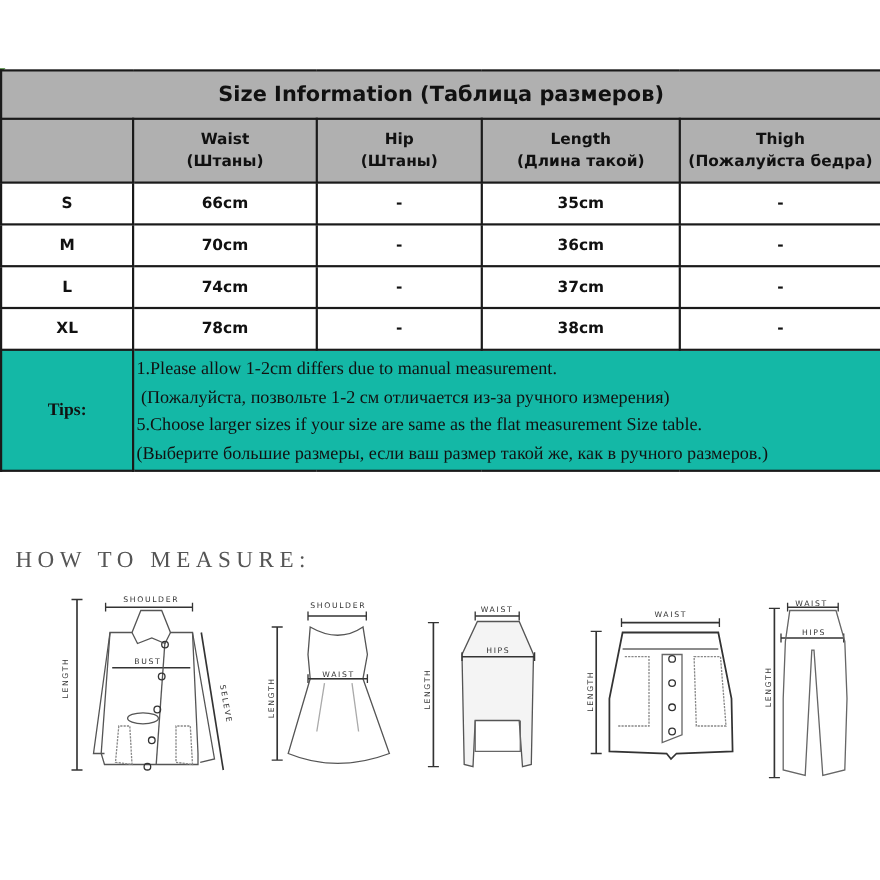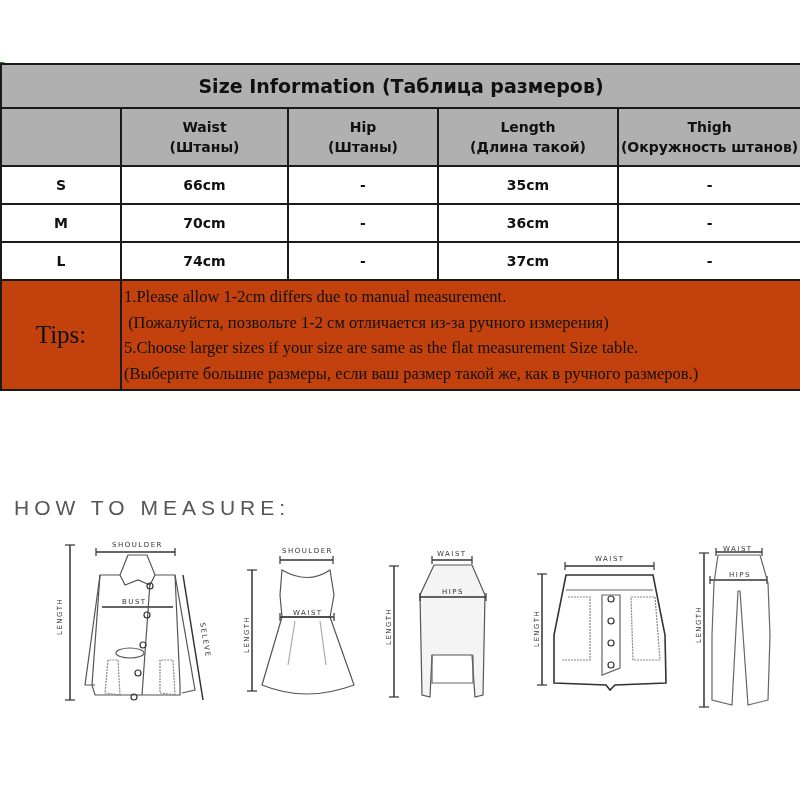--- a/index.html
+++ b/index.html
@@ -2,26 +2,26 @@
 <html><head>
 <meta charset="utf-8">
 <style>
   html, body { margin:0; padding:0; background:#ffffff; }
   body { width:800px; height:800px; position:relative; overflow:hidden; font-family:"DejaVu Sans", sans-serif; }
   .size-table { position:absolute; left:0; top:63px; width:800px; border-collapse:collapse; table-layout:fixed; }
   .size-table td, .size-table th { border:2px solid #1a1a1a; text-align:center; padding:0; color:#111; }
   .title-row th { background:#b0b0b0; height:42px; font-size:19px; font-weight:bold; }
   .head-row th { background:#b0b0b0; height:56px; font-size:14px; font-weight:bold; line-height:20px; }
   .data-row td { background:#fff; height:36px; font-size:14px; font-weight:bold; }
-  .tips-row td { background:#c2410c; height:108px; }
-  .tips-label { font-family:"Liberation Serif", serif; font-size:25px; font-weight:normal; }
+  .tips-row td { background:#14b8a6; height:108px; }
+  .tips-label { font-family:"Liberation Serif", serif; font-size:16px; font-weight:bold; }
   .tips-text { text-align:left !important; font-family:"Liberation Serif", serif; font-size:16.5px; line-height:25.5px; padding-left:2px !important; white-space:nowrap; overflow:hidden; }
   .tips-text div { display:block; }
   .corner-mark { position:absolute; left:0; top:62px; width:0; height:0; border-top:5px solid #3a7a2a; border-right:5px solid transparent; }
-  .measure-title { position:absolute; left:14px; top:496px; font-family:Liberation Sans, sans-serif; font-size:21px; letter-spacing:5px; color:#555; }
+  .measure-title { position:absolute; left:14px; top:496px; font-family:Liberation Serif, serif; font-size:21px; letter-spacing:5px; color:#555; }
   .illus { position:absolute; }
   .illus svg { display:block; }
   .lbl { font-family:"DejaVu Sans", sans-serif; font-size:7px; letter-spacing:1.5px; fill:#333; }
 </style>
 </head>
 <body>
 
 <div class="corner-mark"></div>
 
 <table class="size-table">
@@ -45,21 +45,21 @@
     <th>
           <div>Hip</div>
           <div>(Штаны)</div>
         </th>
     <th>
           <div>Length</div>
           <div>(Длина такой)</div>
         </th>
     <th>
           <div>Thigh</div>
-          <div>(Окружность штанов)</div>
+          <div>(Пожалуйста бедра)</div>
         </th>
   </tr>
   <tr class="data-row">
     <td>S</td>
     <td>66cm</td>
     <td>-</td>
     <td>35cm</td>
     <td>-</td>
   </tr>
   <tr class="data-row">
@@ -67,20 +67,27 @@
     <td>70cm</td>
     <td>-</td>
     <td>36cm</td>
     <td>-</td>
   </tr>
   <tr class="data-row">
     <td>L</td>
     <td>74cm</td>
     <td>-</td>
     <td>37cm</td>
+    <td>-</td>
+  </tr>
+  <tr class="data-row">
+    <td>XL</td>
+    <td>78cm</td>
+    <td>-</td>
+    <td>38cm</td>
     <td>-</td>
   </tr>
   <tr class="tips-row">
     <td class="tips-label">Tips:</td>
     <td colspan="4" class="tips-text">
       <div>1.Please allow 1-2cm differs due to manual measurement.</div>
       <div style="white-space:pre"> (Пожалуйста, позвольте 1-2 см отличается из-за ручного измерения)</div>
       <div>5.Choose larger sizes if your size are same as the flat measurement Size table.</div>
       <div>(Выберите большие размеры, если ваш размер такой же, как в ручного размеров.)</div>
     </td>

